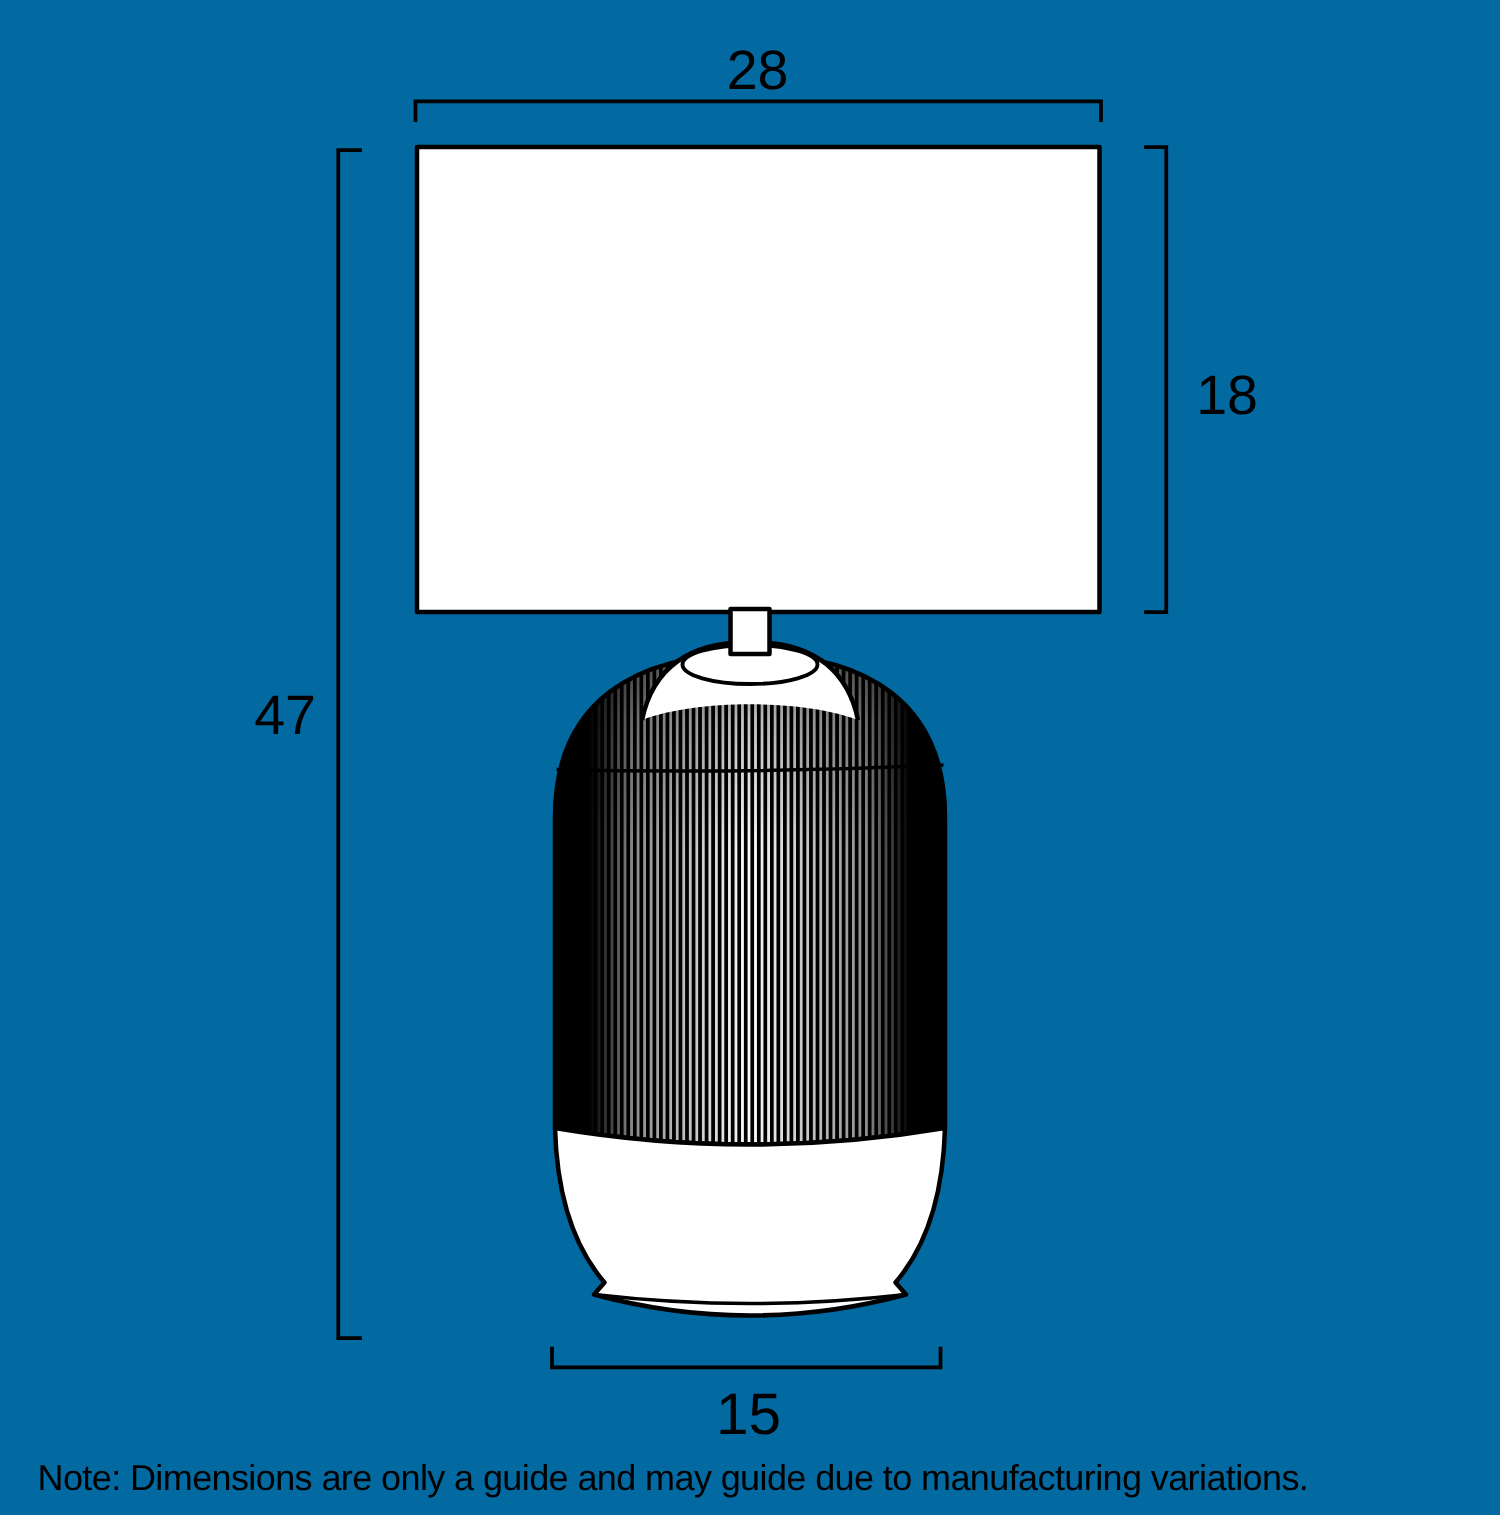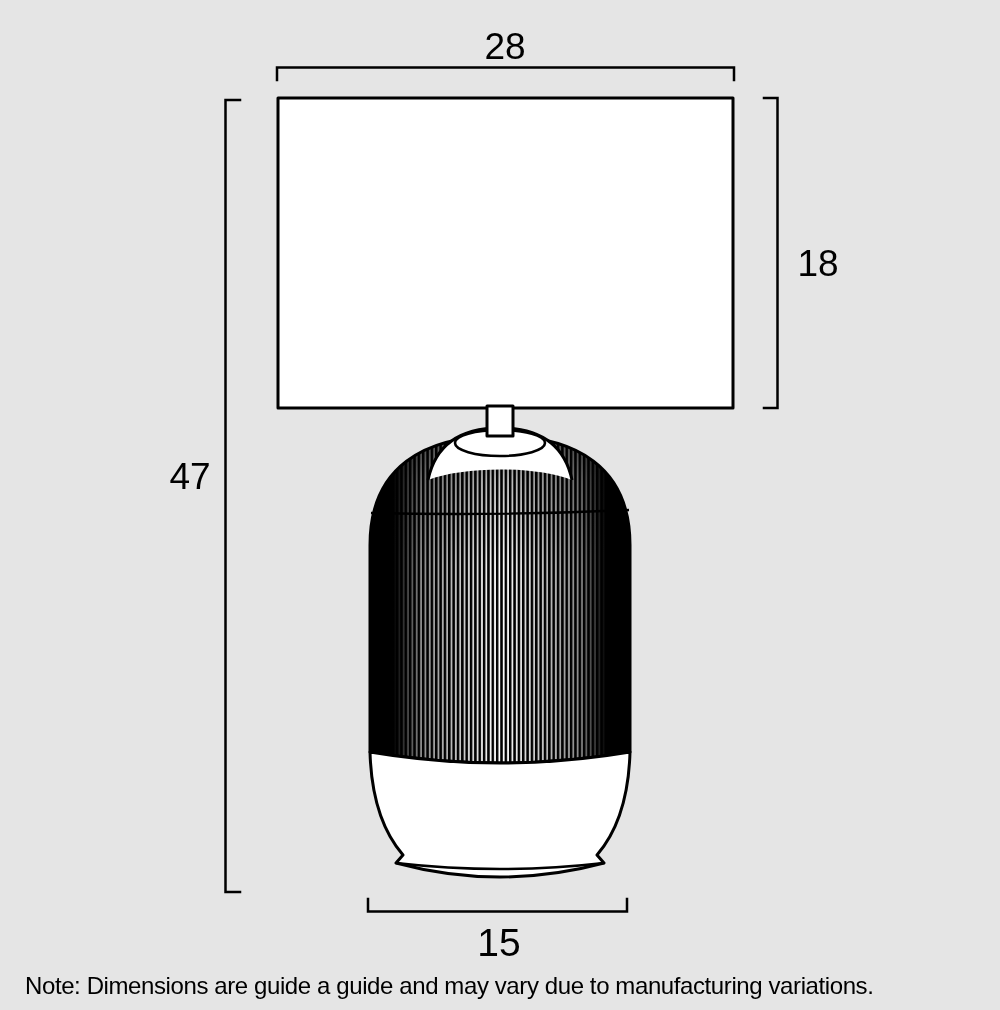--- a/index.html
+++ b/index.html
@@ -4,21 +4,21 @@
 <style>
   html, body {
     margin: 0;
     padding: 0;
     background: #ffffff;
   }
   .canvas {
     position: relative;
     width: 1000px;
     height: 1010px;
-    background: #e5e5e5;
+    background: #0369a1;
     overflow: hidden;
     font-family: "Liberation Sans", sans-serif;
   }
   svg.drawing {
     position: absolute;
     left: 0;
     top: 0;
   }
   .dim-line {
     fill: none;
@@ -121,14 +121,14 @@
 
       <rect x="487" y="406" width="26" height="30" class="white-fill"></rect>
     </g>
 
     <g>
       <path class="dim-line" d="M368,899 L368,911.5 L627,911.5 L627,899"></path>
       <text class="dim-label" x="499" y="956" style="font-size:39px">15</text>
     </g>
   </svg>
 
-  <div class="note">Note: Dimensions are guide a guide and may vary due to manufacturing variations.</div>
+  <div class="note">Note: Dimensions are only a guide and may guide due to manufacturing variations.</div>
 </div>
 
 </body></html>

